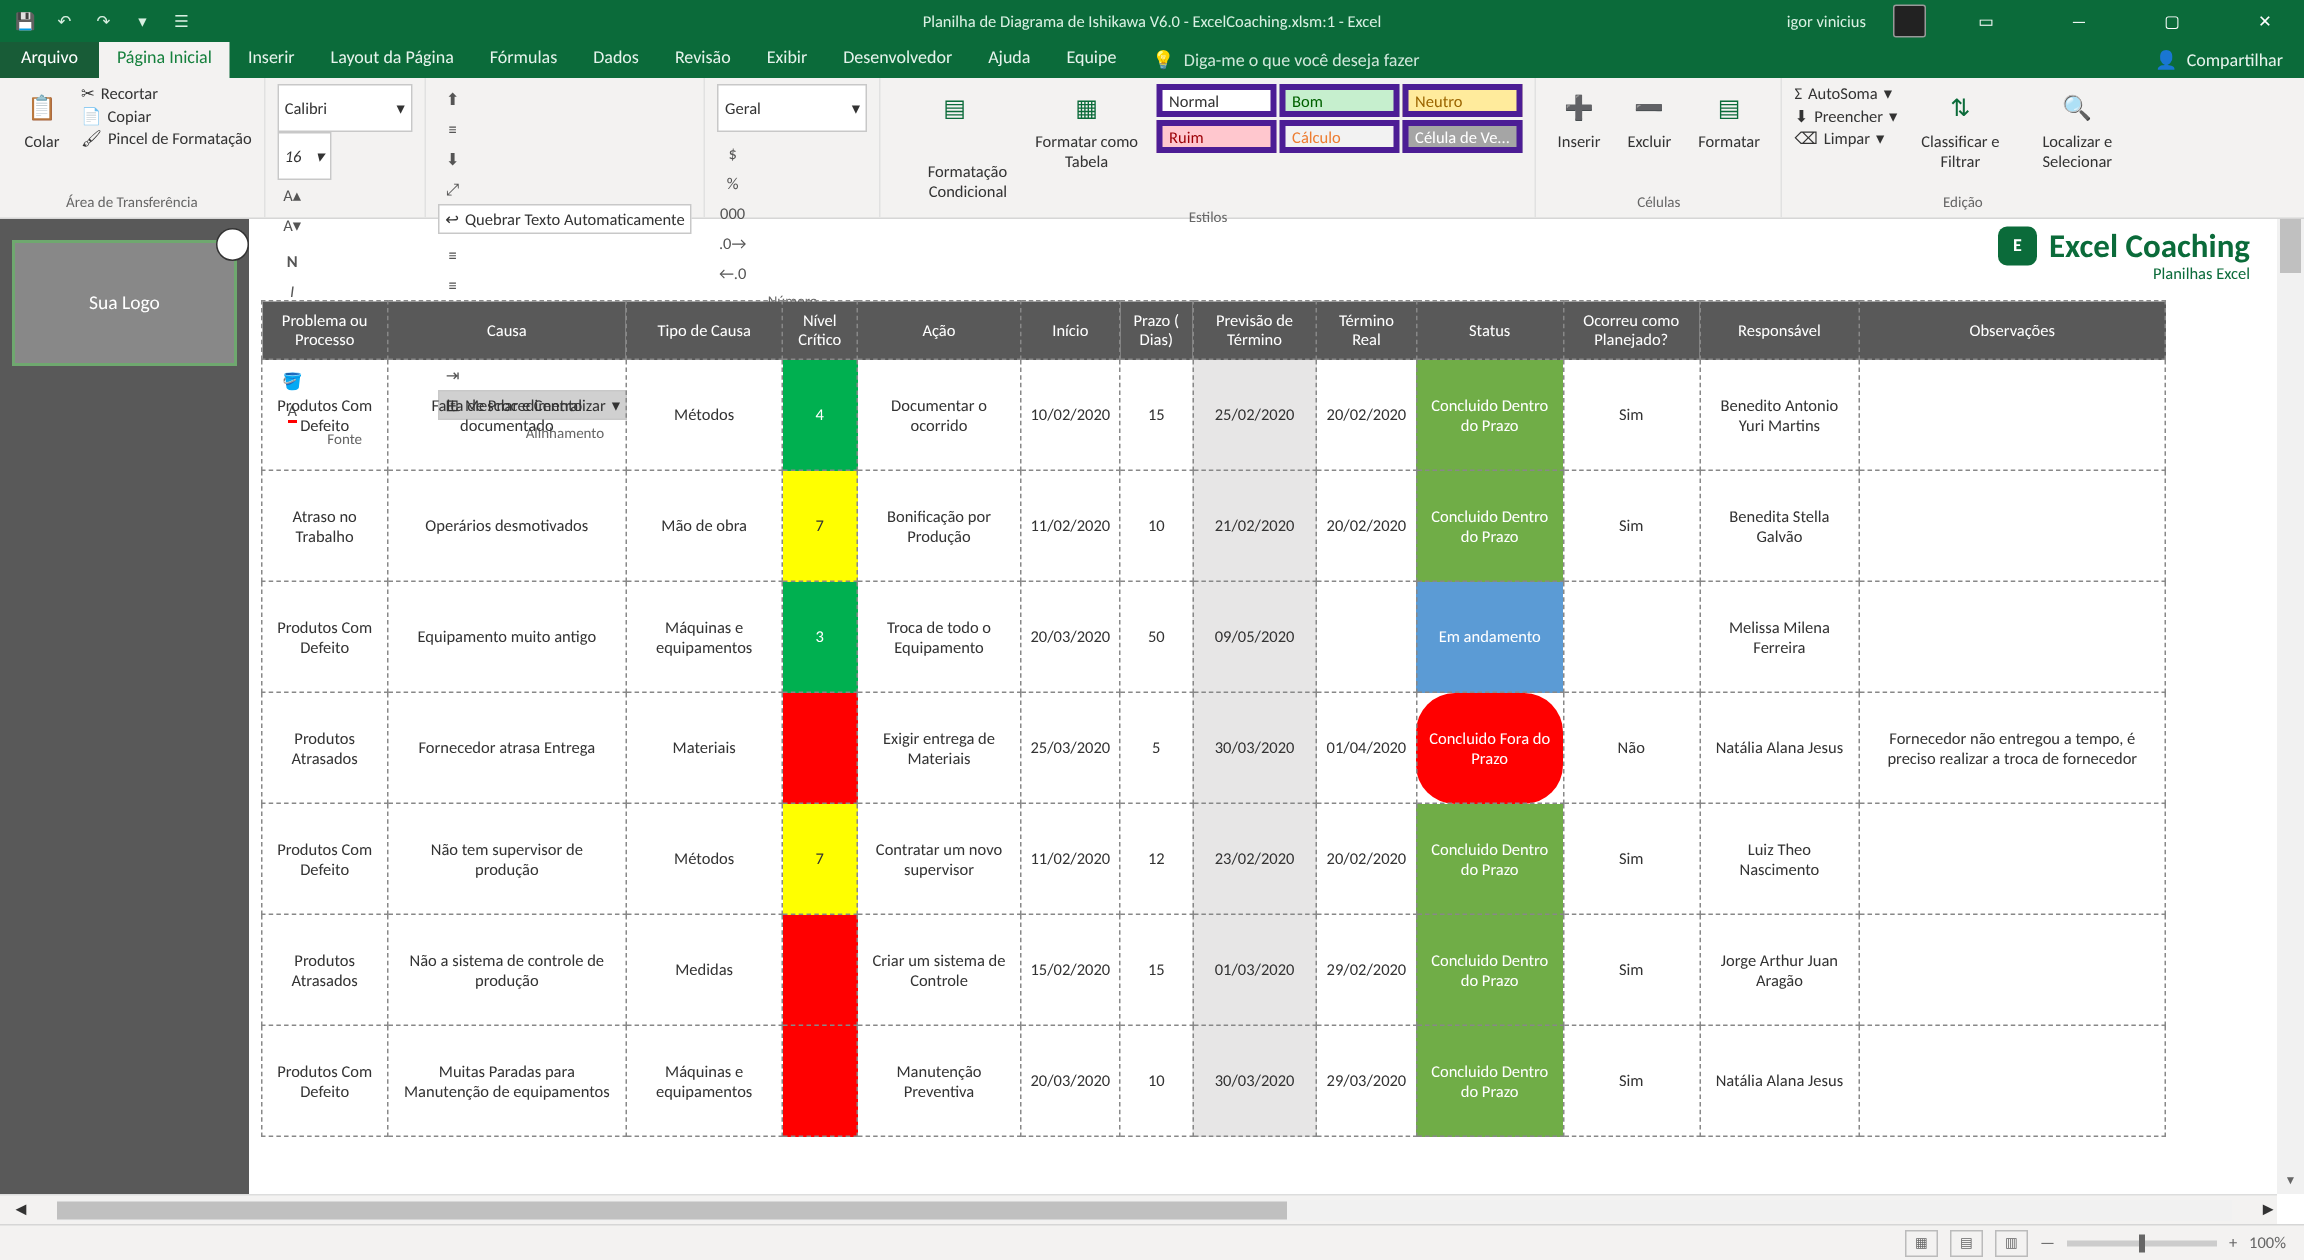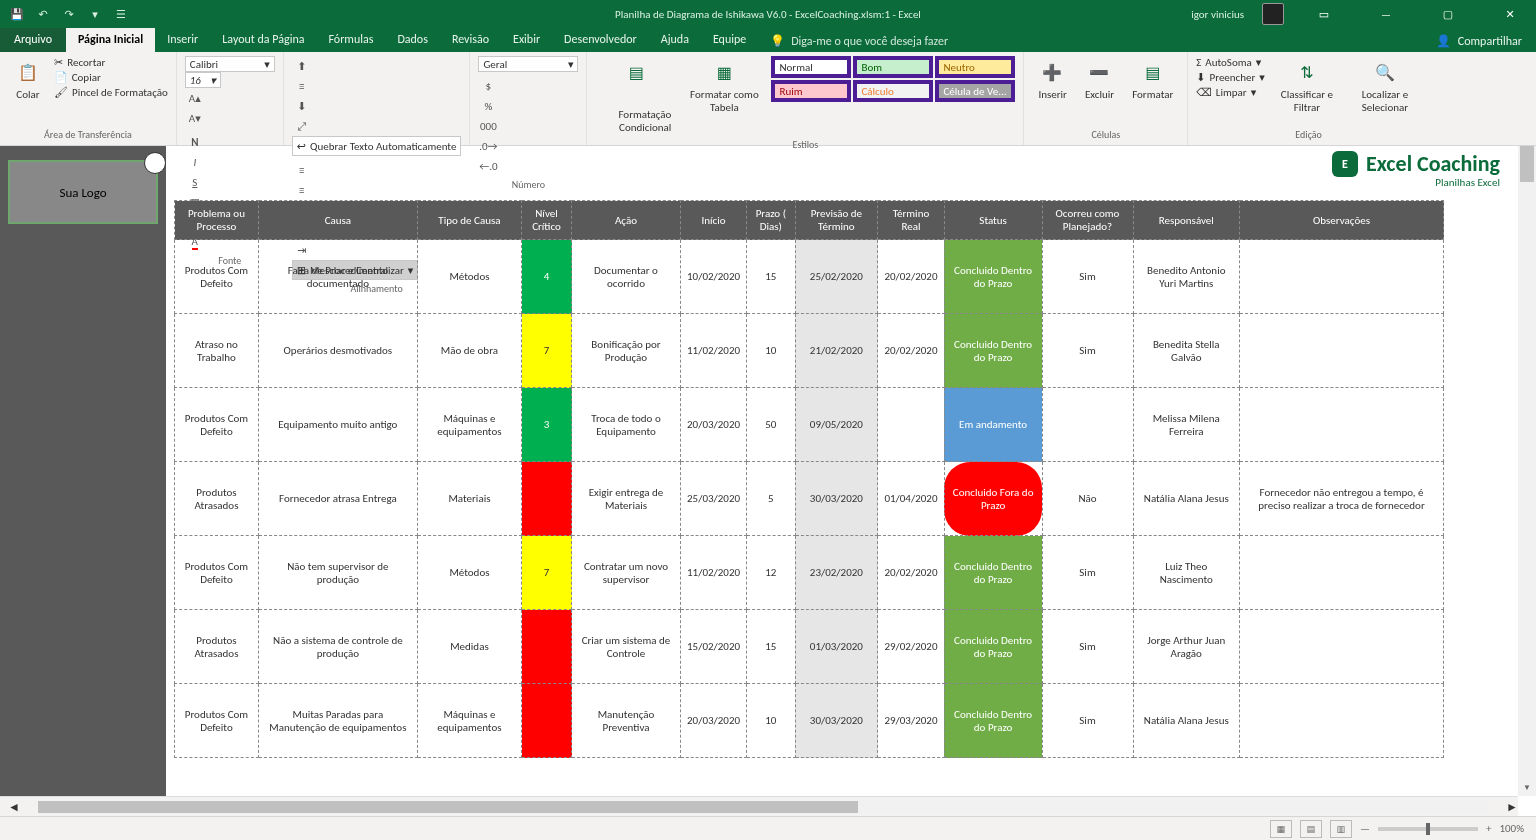--- a/index.html
+++ b/index.html
@@ -12,43 +12,43 @@
   .titlebar .center { position: absolute; left: 50%; transform: translateX(-50%); color: #d9f0e2; }
   .titlebar .right { margin-left: auto; display: flex; align-items: center; gap: 18px; padding-right: 4px; }
   .titlebar .user { color: #d9f0e2; }
   .titlebar .avatar { width: 22px; height: 22px; border-radius: 2px; background: #222; border: 1px solid #999; }
   .titlebar .winbtn { width: 44px; height: 28px; display: flex; align-items: center; justify-content: center; color: #fff; }
 
   
   .tabbar { height: 24px; background: #0b6b3a; display: flex; align-items: flex-end; color: #fff; font-size: 12px; }
   .tabbar .file-tab { background: #185c37; padding: 4px 14px; height: 24px; cursor: pointer; }
   .tabbar .tab { padding: 4px 12px; height: 24px; cursor: pointer; color: #e6f3ec; }
-  .tabbar .tab.active { background: #f3f2f1; color: #000000; font-weight: bold; }
+  .tabbar .tab.active { background: #f3f2f1; color: #15803d; }
   .tabbar .tellme { display: flex; align-items: center; gap: 6px; padding: 4px 12px; color: #cfe7da; }
   .tabbar .share { margin-left: auto; display: flex; align-items: center; gap: 6px; padding: 4px 14px; color: #e6f3ec; cursor: pointer; }
 
   
   .ribbon { height: 94px; background: #f3f2f1; border-bottom: 1px solid #d6d6d6; display: flex; font-size: 11px; }
   .group { border-right: 1px solid #e1e1e1; display: flex; flex-direction: column; padding: 4px 8px 2px; }
   .group .body { flex: 1; display: flex; align-items: flex-start; gap: 6px; }
   .group .label { text-align: center; color: #666; font-size: 10px; padding: 2px 0; }
   .big-btn { display: flex; flex-direction: column; align-items: center; gap: 2px; padding: 2px 6px; cursor: pointer; }
   .big-btn .ico { width: 28px; height: 28px; display: flex; align-items: center; justify-content: center; color: #0b6b3a; font-size: 16px; }
   .stack { display: flex; flex-direction: column; gap: 2px; }
   .stack .row { display: flex; align-items: center; gap: 4px; }
   .pill-btn { border: 1px solid #c8c8c8; background: #fff; height: 20px; padding: 0 4px; display: flex; align-items: center; cursor: pointer; }
   .ico-sq { width: 20px; height: 20px; display: flex; align-items: center; justify-content: center; cursor: pointer; color: #555; }
-  .select { border: 1px solid #c8c8c8; background: #fff; height: 16px; padding: 0 4px; font-size: 11px; display: flex; align-items: center; justify-content: space-between; cursor: pointer; }
+  .select { border: 1px solid #c8c8c8; background: #fff; height: 32px; padding: 0 4px; font-size: 11px; display: flex; align-items: center; justify-content: space-between; cursor: pointer; }
   .style-cell { width: 80px; height: 22px; border: 4px solid #4c1d95; font-size: 11px; display: flex; align-items: center; padding: 0 4px; cursor: pointer; }
   .style-grid { display: grid; grid-template-columns: repeat(3,auto); gap: 2px; }
 
   
   .sheet-wrap { position: absolute; top: 146px; left: 0; right: 0; bottom: 24px; display: flex; }
   .left-nav { width: 166px; background: #595959; display: flex; flex-direction: column; padding-top: 6px; }
-  .left-nav .logo-box { margin: 8px; height: 64px; background: #888; border: 2px solid #6fa86f; display: flex; align-items: center; justify-content: center; color: #000000; font-size: 13px; position: relative; }
+  .left-nav .logo-box { margin: 8px; height: 84px; background: #888; border: 2px solid #6fa86f; display: flex; align-items: center; justify-content: center; color: #ffffff; font-size: 13px; position: relative; }
   .left-nav .logo-box::before { content:""; position:absolute; top:-10px; right:-10px; width:20px; height:20px; background:#fff; border:1px solid #333; border-radius:50%; }
   .nav-item { color: #eee; font-size: 12px; padding: 8px 10px; text-align: center; cursor: pointer; }
   .nav-item.dark { background: #3b3b3b; }
   .nav-item.active { background: #fff; color: #333; }
 
   .content { flex: 1; overflow: auto; position: relative; padding: 4px 16px 0 8px; }
   .brand { position: absolute; top: 4px; right: 36px; color: #0b6b3a; font-weight: 600; font-size: 22px; display: flex; align-items: center; gap: 8px; }
   .brand .sub { position:absolute; right:0; top:26px; font-size:11px; color:#0b6b3a; font-weight:400; }
   .brand-ico { width:26px; height:26px; background:#0b6b3a; border-radius:6px; display:flex; align-items:center; justify-content:center; color:#fff; font-weight:bold; font-size:12px; }
   .grid-table { border-collapse: collapse; margin-top: 50px; width: 1270px; }

